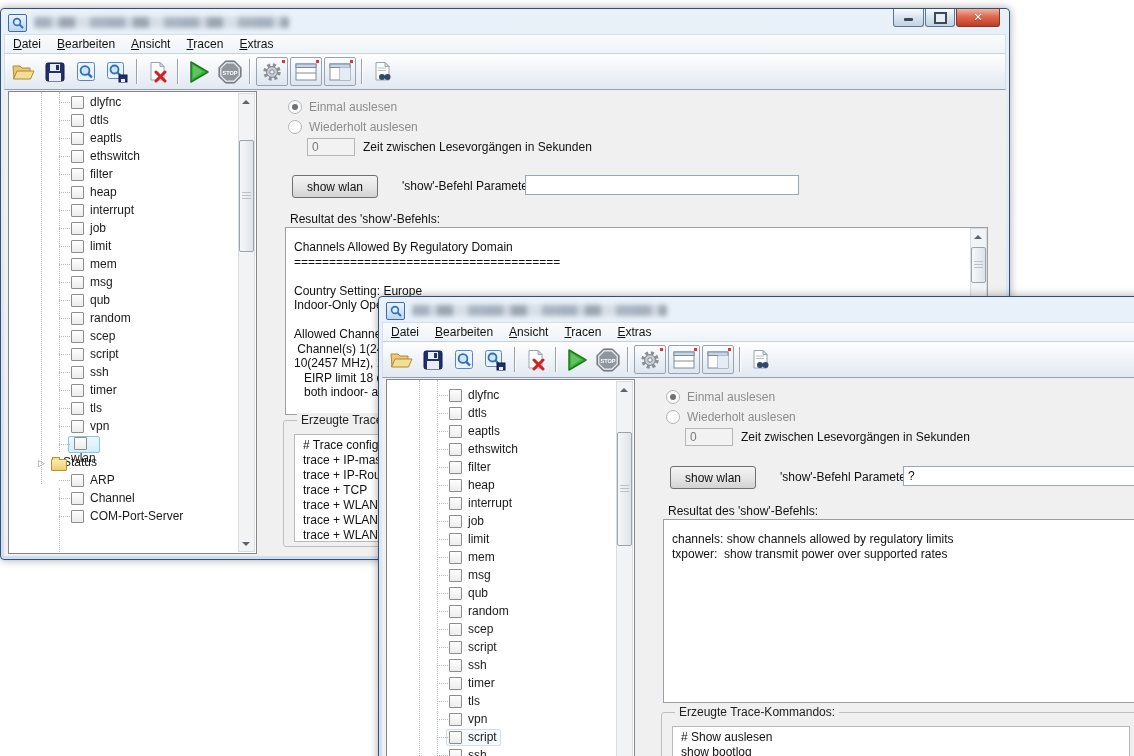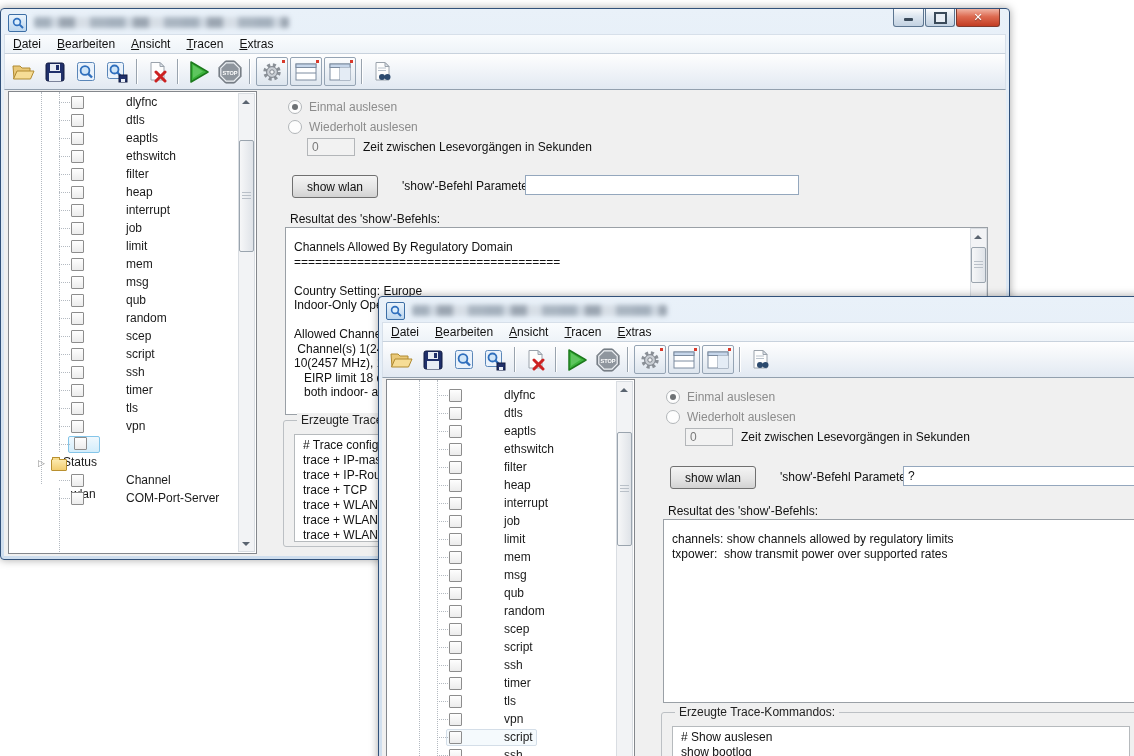--- a/index.html
+++ b/index.html
@@ -50,21 +50,21 @@
   .tree-row .expander{display:none;position:absolute;left:29px;top:1px;font-size:9px;color:#8a8a8a;}
   .tree-row.s-expanded .expander{color:#404040;}
   .tree-row.s-collapsed .expander::before{content:"▷";}
   .tree-row.s-expanded .expander::before{content:"◢";}
   .tree-row .foldericon{display:none;position:absolute;left:42px;top:5px;width:14px;height:10px;
        background:linear-gradient(#fce9ac,#f2cd70);border:1px solid #b9902f;border-radius:1px;}
   .tree-row .foldericon::before{content:"";position:absolute;top:-3px;left:0;width:6px;height:2px;
        background:#f8dd8e;border:1px solid #b9902f;border-bottom:none;border-radius:1px 1px 0 0;}
   .tree-row.t-folder .expander,.tree-row.t-folder .foldericon{display:block;}
   .tree-row.t-folder .inner{margin-left:51px;}
-  .inner{display:inline-flex;align-items:center;margin-left:59px;padding:0 3px 0 2px;border:1px solid transparent;border-radius:2px;height:15px;gap:36px;}
+  .inner{display:inline-flex;align-items:center;margin-left:59px;padding:0 3px 0 2px;border:1px solid transparent;border-radius:2px;height:15px;}
   .checkbox{width:11px;height:11px;border:1px solid #8d8d8d;border-radius:1px;background:linear-gradient(#fefefe,#ececec);margin-right:6px;flex:none;}
   .tree-row.s-selected .inner{border-color:#84c5e9;background:linear-gradient(#f0f8fd,#d3edfb);flex-direction:column;}
   .tree-row.s-hover .inner{border-color:#d4dee8;background:#f5fafd;}
 
   
   .vscroll{position:absolute;width:15px;background:#f2f3f5;border:1px solid #d9dde2;}
   .vs-arrow{position:absolute;left:0;width:13px;height:15px;display:flex;align-items:center;justify-content:center;}
   .vs-arrow.up{top:0;} .vs-arrow.down{bottom:0;}
   .tri-up{width:0;height:0;border-left:4px solid transparent;border-right:4px solid transparent;border-bottom:4px solid #5a6470;}
   .tri-down{width:0;height:0;border-left:4px solid transparent;border-right:4px solid transparent;border-top:4px solid #5a6470;}
@@ -440,20 +440,29 @@
     
     <span class="expander"></span>
     <span class="foldericon"></span>
     <span class="inner">
 
       <span class="treelabel">Status</span>
     </span>
   </div>
 
 
+  <div class="tree-row t-check">
+    <span class="connector"></span>
+    
+    
+    <span class="inner">
+      <span class="checkbox"></span>
+      <span class="treelabel">ARP</span>
+    </span>
+  </div>
 
   <div class="tree-row t-check">
     <span class="connector"></span>
     
     
     <span class="inner">
       <span class="checkbox"></span>
       <span class="treelabel">Channel</span>
     </span>
   </div>

